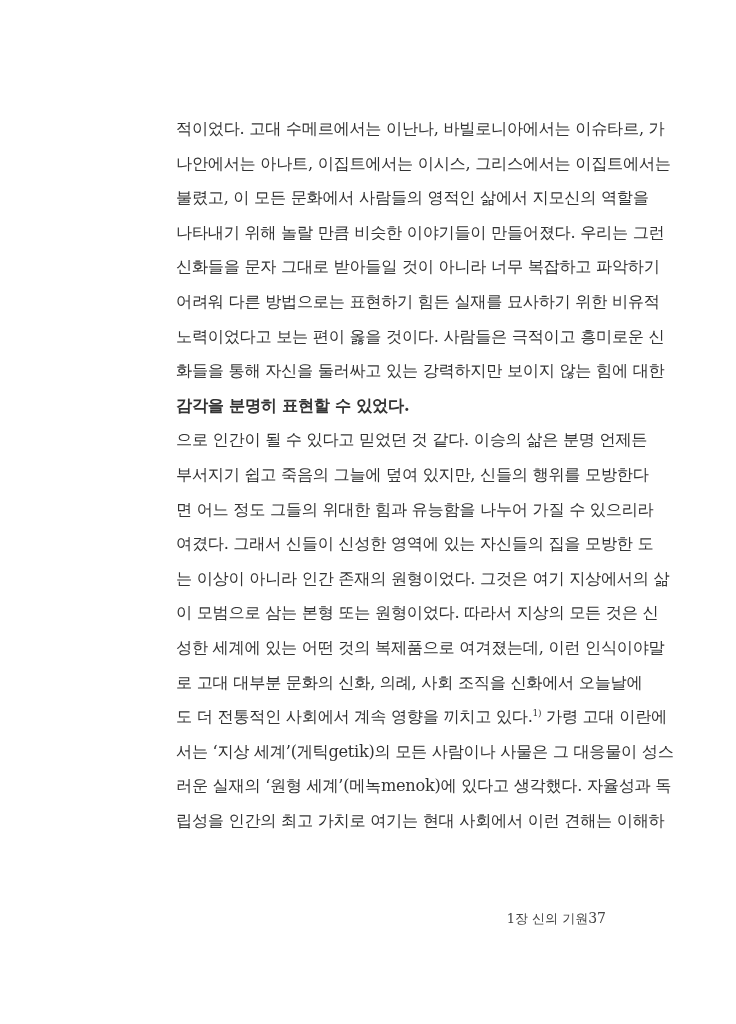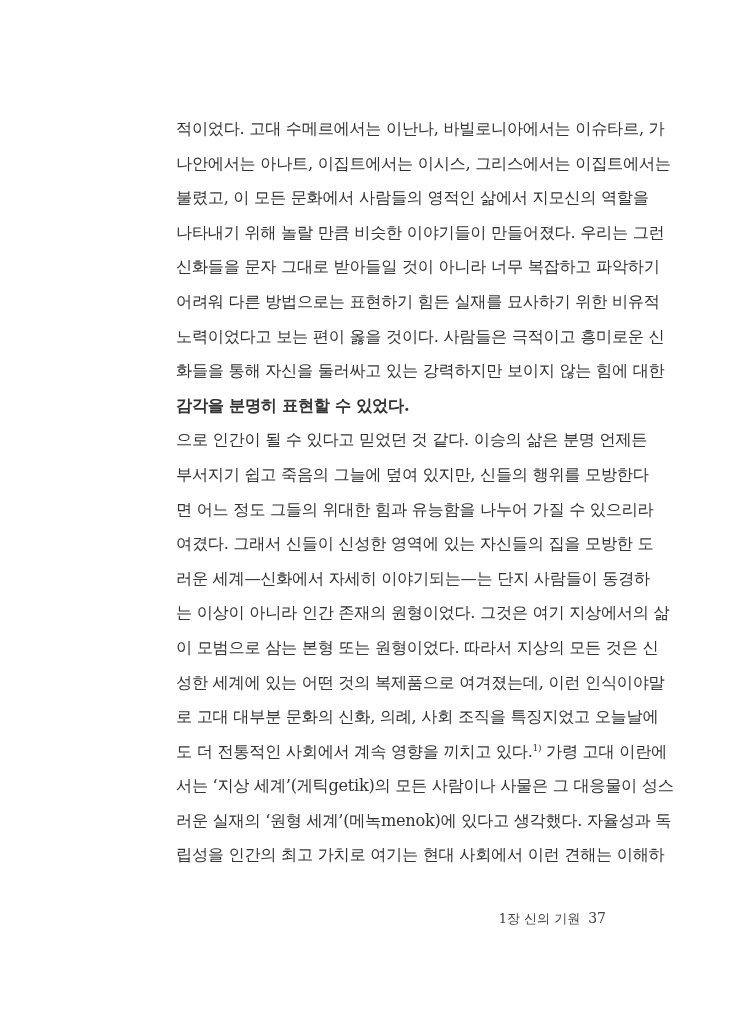--- a/index.html
+++ b/index.html
@@ -31,44 +31,43 @@
   .line.indent { padding-left: 16px; }
   sup { font-size: 9px; line-height: 0; vertical-align: super; }
   .footer {
     position: absolute;
     right: 130px;
     top: 910px;
     font-size: 13px;
     color: #444444;
     white-space: nowrap;
   }
-  .footer .pg { margin-left: 8px; font-size: 14px; }
+  .footer .pg { font-size: 14px; }
 </style>
 </head>
 <body>
 
 <div class="page-body">
   <div class="line">적이었다. 고대 수메르에서는 이난나, 바빌로니아에서는 이슈타르, 가</div>
   <div class="line">나안에서는 아나트, 이집트에서는 이시스, 그리스에서는 이집트에서는</div>
   <div class="line">불렸고, 이 모든 문화에서 사람들의 영적인 삶에서 지모신의 역할을</div>
   <div class="line">나타내기 위해 놀랄 만큼 비슷한 이야기들이 만들어졌다. 우리는 그런</div>
   <div class="line">신화들을 문자 그대로 받아들일 것이 아니라 너무 복잡하고 파악하기</div>
   <div class="line">어려워 다른 방법으로는 표현하기 힘든 실재를 묘사하기 위한 비유적</div>
   <div class="line">노력이었다고 보는 편이 옳을 것이다. 사람들은 극적이고 흥미로운 신</div>
   <div class="line">화들을 통해 자신을 둘러싸고 있는 강력하지만 보이지 않는 힘에 대한</div>
   <div class="line last">감각을 분명히 표현할 수 있었다.</div>
   <div class="line">으로 인간이 될 수 있다고 믿었던 것 같다. 이승의 삶은 분명 언제든</div>
   <div class="line">부서지기 쉽고 죽음의 그늘에 덮여 있지만, 신들의 행위를 모방한다</div>
   <div class="line">면 어느 정도 그들의 위대한 힘과 유능함을 나누어 가질 수 있으리라</div>
   <div class="line">여겼다. 그래서 신들이 신성한 영역에 있는 자신들의 집을 모방한 도</div>
-  <div class="line">러운 세계—신화에서 자세히 이야기되는—는 단지 사람들이 동경하</div>
   <div class="line">는 이상이 아니라 인간 존재의 원형이었다. 그것은 여기 지상에서의 삶</div>
   <div class="line">이 모범으로 삼는 본형 또는 원형이었다. 따라서 지상의 모든 것은 신</div>
   <div class="line">성한 세계에 있는 어떤 것의 복제품으로 여겨졌는데, 이런 인식이야말</div>
-  <div class="line">로 고대 대부분 문화의 신화, 의례, 사회 조직을 특징지었고 오늘날에</div>
+  <div class="line">로 고대 대부분 문화의 신화, 의례, 사회 조직을 신화에서 오늘날에</div>
   <div class="line"><span>도 더 전통적인 사회에서 계속 영향을 끼치고 있다.</span><sup>1)</sup><span> 가령 고대 이란에</span></div>
   <div class="line">서는 ‘지상 세계’(게틱getik)의 모든 사람이나 사물은 그 대응물이 성스</div>
   <div class="line">러운 실재의 ‘원형 세계’(메녹menok)에 있다고 생각했다. 자율성과 독</div>
   <div class="line">립성을 인간의 최고 가치로 여기는 현대 사회에서 이런 견해는 이해하</div>
 </div>
 
 <div class="footer">
   <span>1장 신의 기원</span><span class="pg">37</span>
 </div>
 

